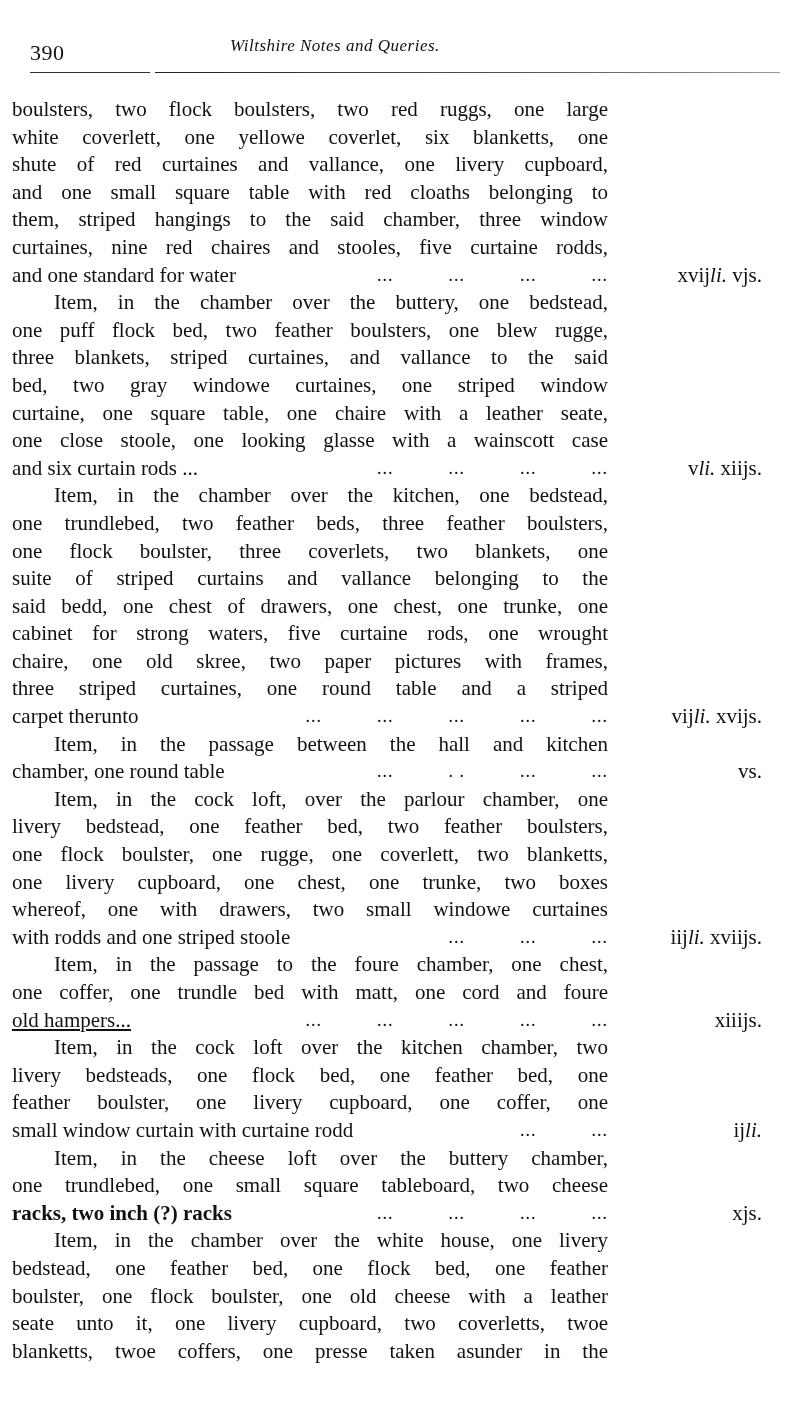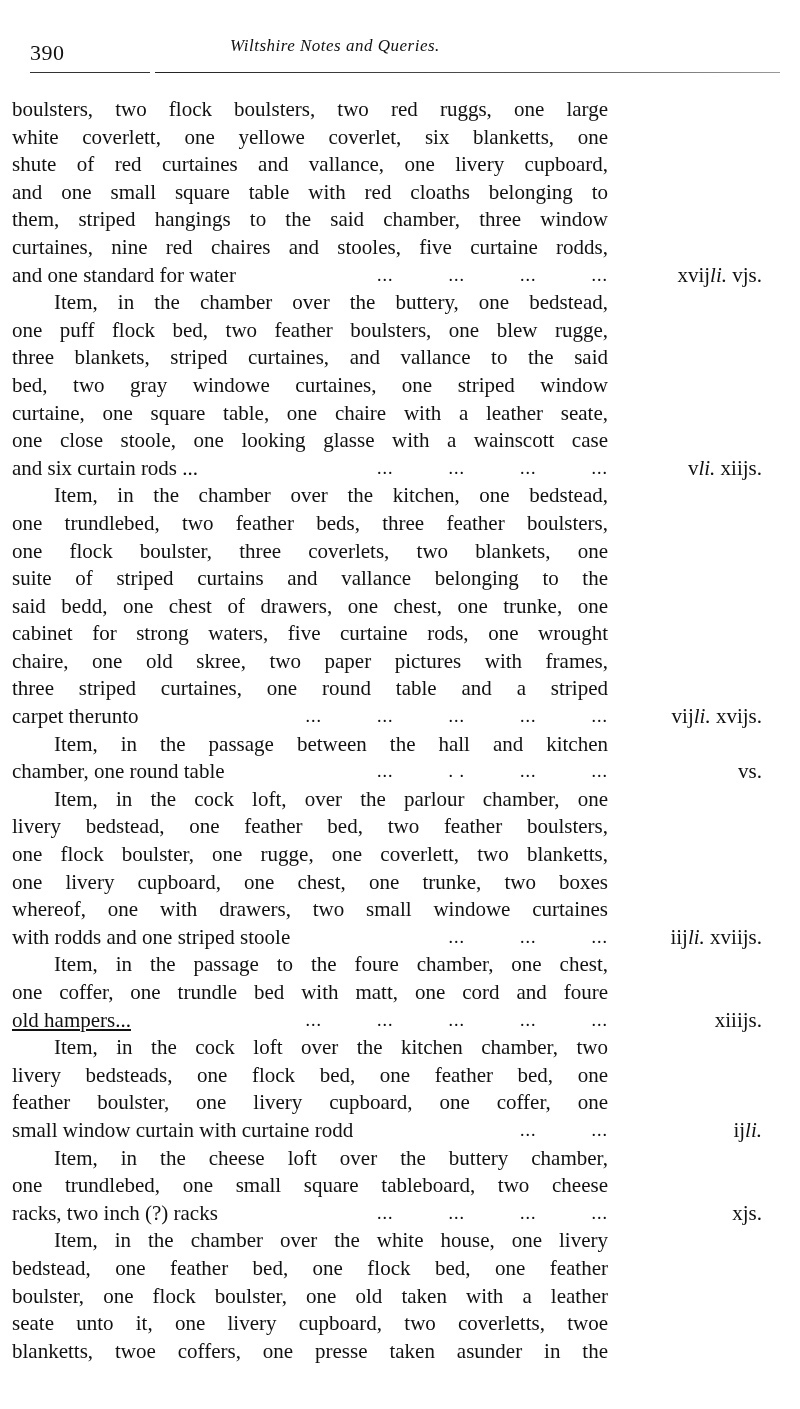--- a/index.html
+++ b/index.html
@@ -176,32 +176,32 @@
       <span class="dots" style="white-space: pre; left: 508px;">...          ...</span>
       <span class="amount">ij<i>li.</i></span>
     </div>
     <div class="line indent">
       <span class="txt">Item, in the cheese loft over the buttery chamber,</span>
     </div>
     <div class="line">
       <span class="txt">one trundlebed, one small square tableboard, two cheese</span>
     </div>
     <div class="line last">
-      <span class="txt" style="width: auto;">racks, two inch (?) racks</span>
+      <span class="txt" style="width: auto; font-weight: bold;">racks, two inch (?) racks</span>
       <span class="dots" style="white-space: pre; left: 365px;">...          ...          ...          ...</span>
       <span class="amount">xjs.</span>
     </div>
     <div class="line indent">
       <span class="txt">Item, in the chamber over the white house, one livery</span>
     </div>
     <div class="line">
       <span class="txt">bedstead, one feather bed, one flock bed, one feather</span>
     </div>
     <div class="line">
-      <span class="txt">boulster, one flock boulster, one old taken with a leather</span>
+      <span class="txt">boulster, one flock boulster, one old cheese with a leather</span>
     </div>
     <div class="line">
       <span class="txt">seate unto it, one livery cupboard, two coverletts, twoe</span>
     </div>
     <div class="line">
       <span class="txt">blanketts, twoe coffers, one presse taken asunder in the</span>
     </div>
   </div>
 
 </body></html>

